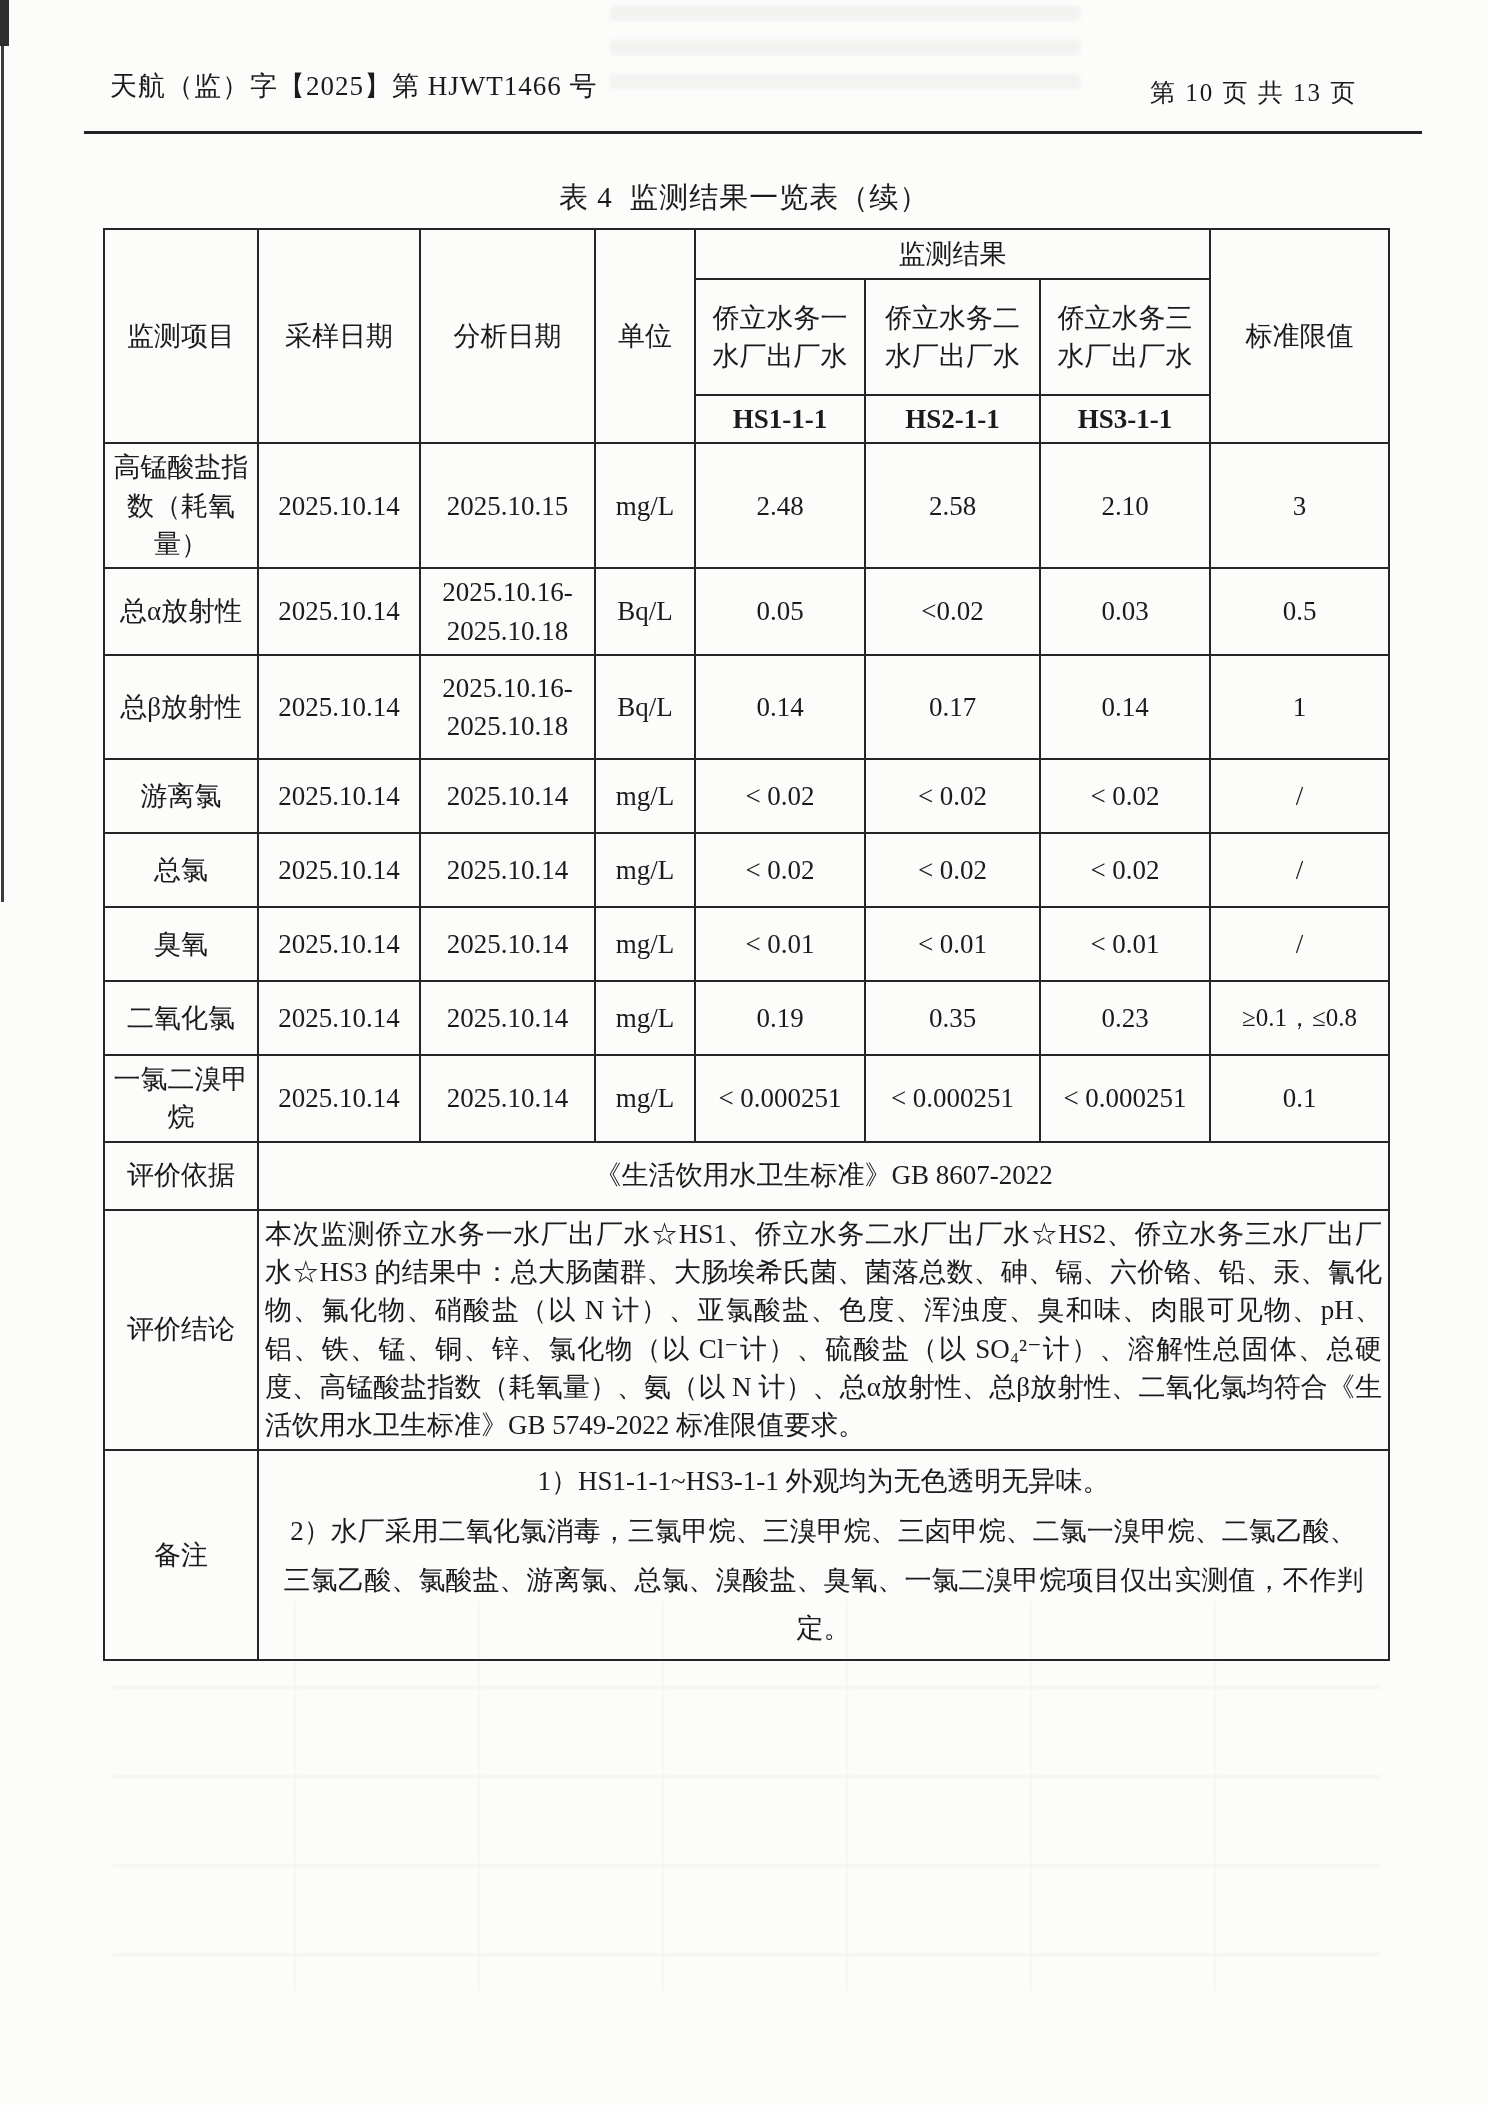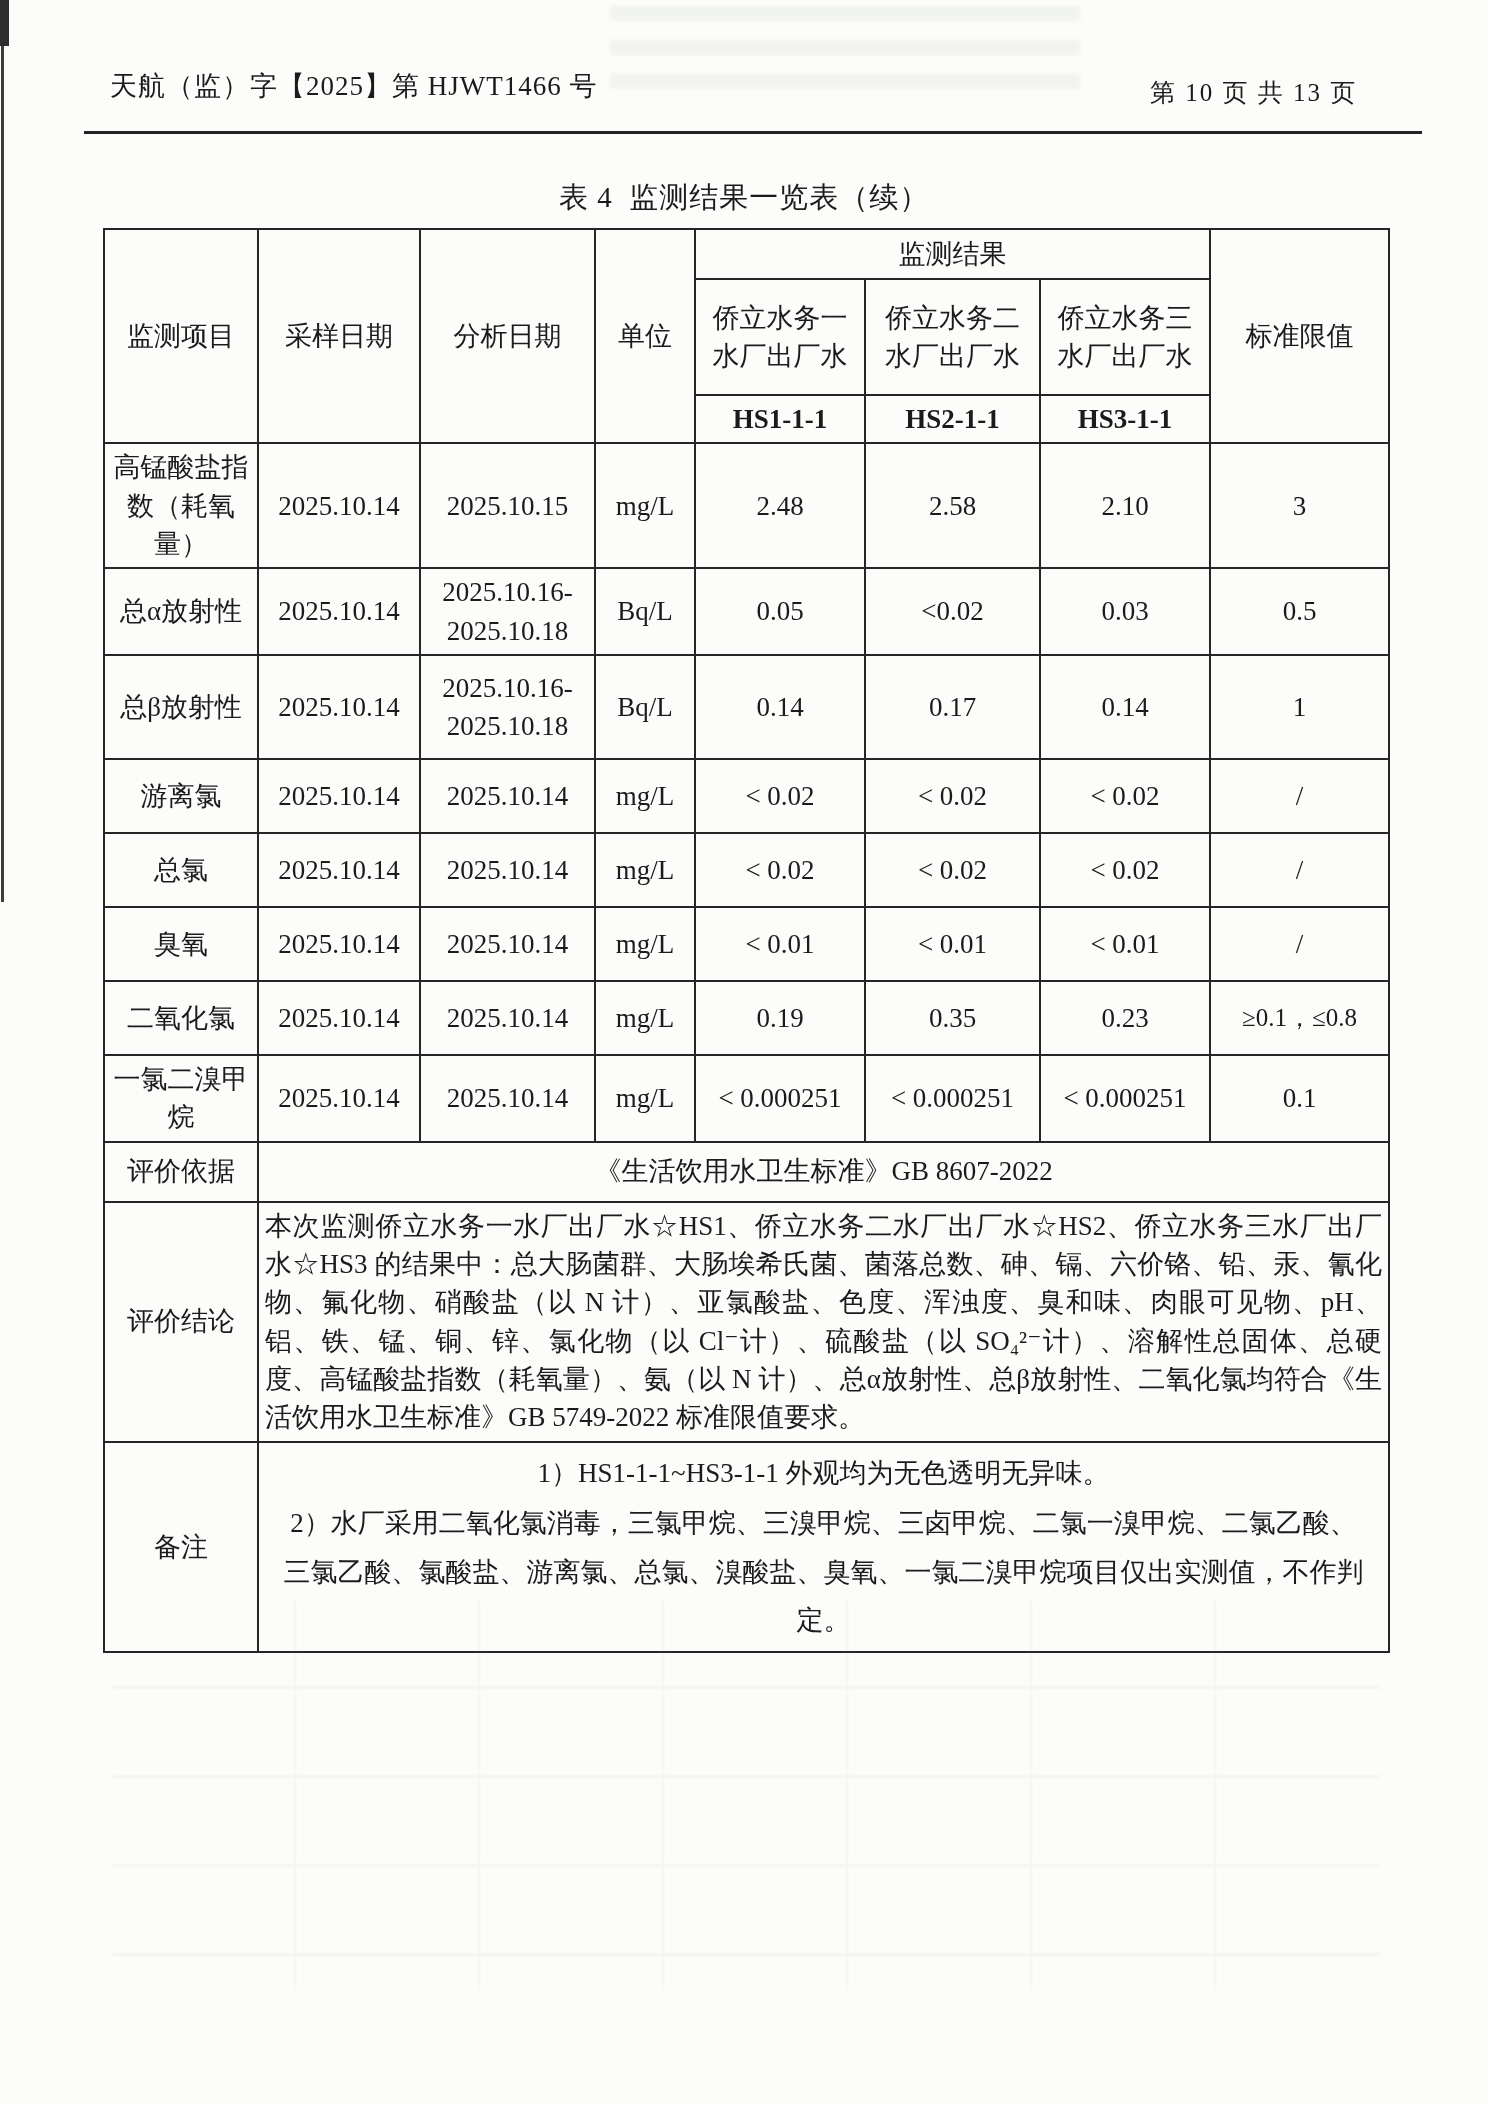--- a/index.html
+++ b/index.html
@@ -43,21 +43,21 @@
     overflow:hidden;
   }
   tr.h-a{height:50px;}
   tr.h-b{height:116px;margin-left:16px;}
   tr.h-c{height:44px;}
   tr.r-tall{height:116px;padding-left:28px;}
   tr.r-med2{height:84px;}
   tr.r-med3{height:104px;}
   tr.r-std{height:74px;}
   tr.r-last{height:80px;}
-  tr.f-basis{height:60px;}
+  tr.f-basis{height:68px;}
   td.code{font-weight:bold;font-size:27px;}
   td.site{line-height:1.5;}
   td.limit-tight{white-space:nowrap;font-size:25px;padding:4px 2px;}
   td.flabel{font-size:27px;}
   td.fcontent{text-align:left;padding:10px 16px;line-height:1.72;font-size:27px;}
   td.fcontent.justify{text-align:justify;}
   .remark-line{margin:2px 12px;line-height:1.8;}
 </style>
 </head>
 <body>

